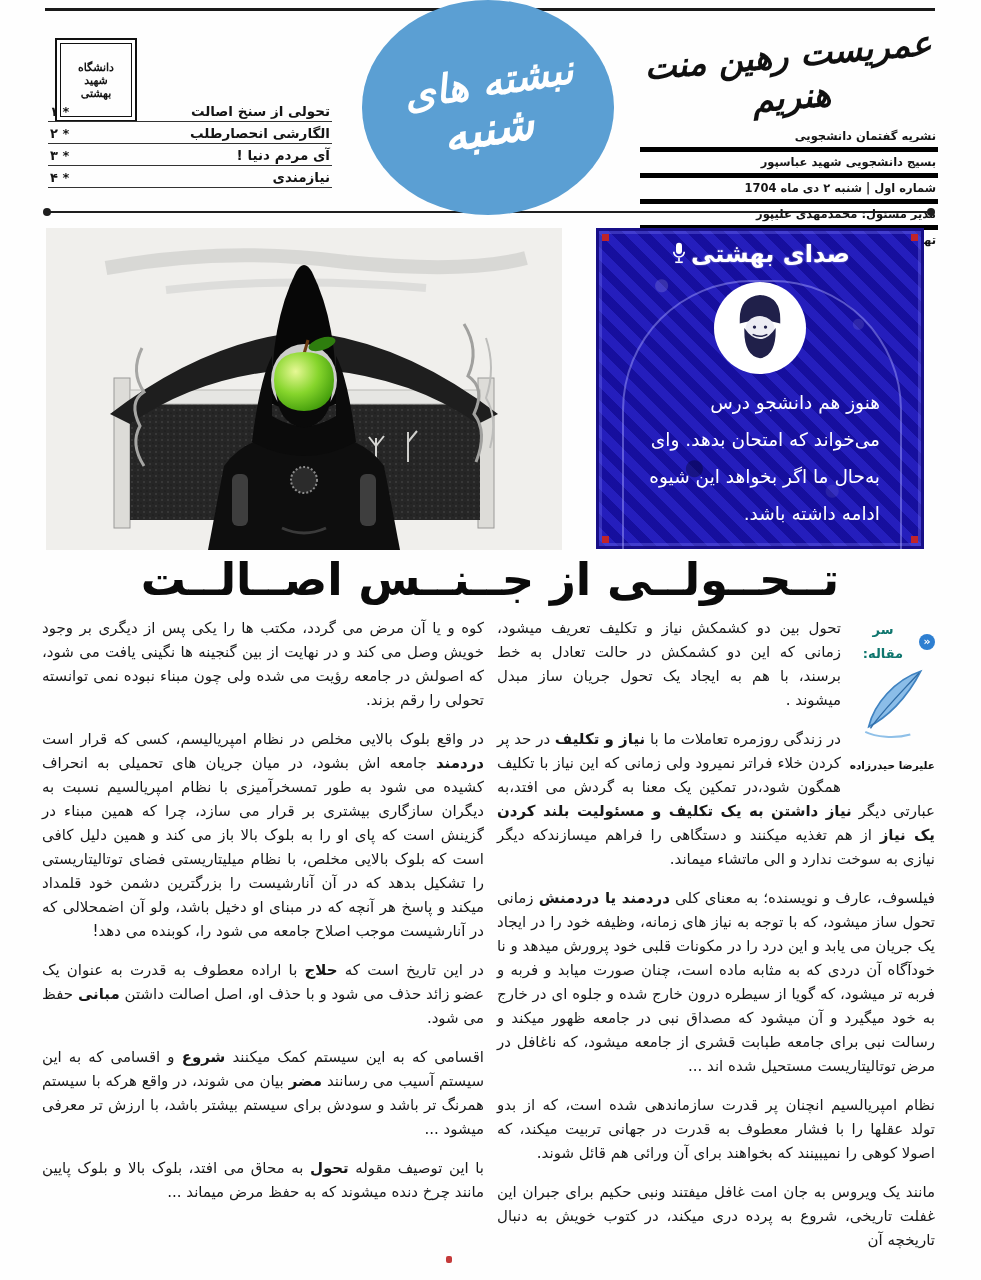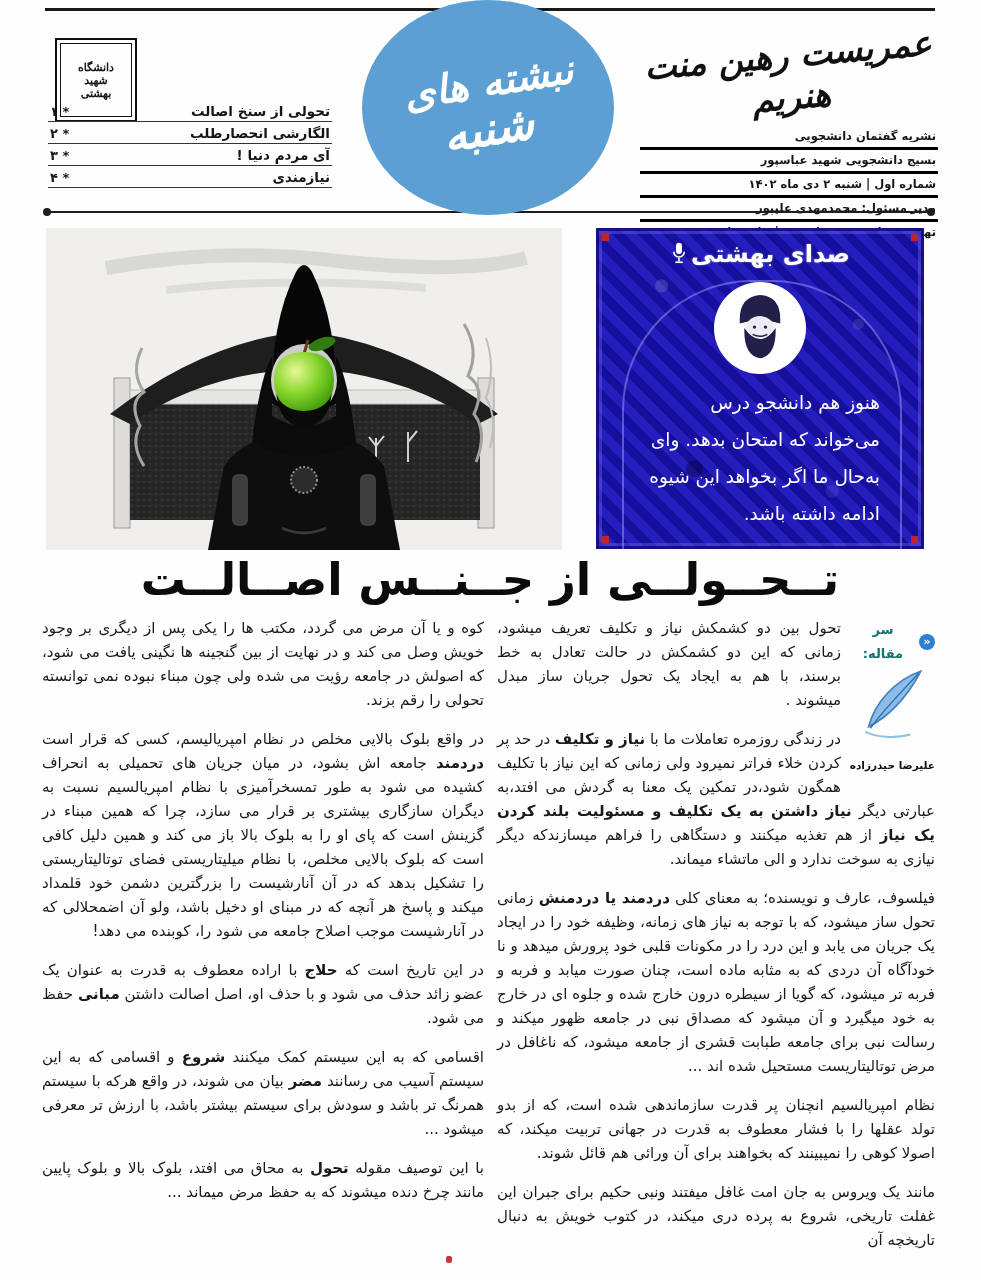--- a/index.html
+++ b/index.html
@@ -5,21 +5,21 @@
   html,body{margin:0;padding:0;background:#ffffff;}
   .page{position:relative;width:981px;height:1280px;background:#fefefe;overflow:hidden;
         font-family:"DejaVu Sans",sans-serif;color:#151515;border-bottom:6px solid #f2f0ee;}
   
   .top-rule{position:absolute;left:45px;top:8px;width:890px;height:3px;background:#1a1a1a;}
   .calligraphy{position:absolute;left:640px;top:34px;width:300px;height:90px;direction:rtl;
       font-family:"DejaVu Serif",serif;font-weight:bold;font-style:italic;font-size:34px;
       transform:rotate(-5deg);line-height:42px;text-align:center;color:#111;}
   .mast-info{position:absolute;left:640px;top:126px;width:298px;direction:rtl;}
   .info-line{font-size:11.5px;font-weight:bold;line-height:16px;padding:2px 2px 3px 2px;
-      border-bottom:3px solid #000000;text-align:right;letter-spacing:.5px;}
+      border-bottom:5px solid #000000;text-align:right;letter-spacing:.5px;}
   .info-line:last-child{border-bottom:none;}
   .logo-circle{position:absolute;left:362px;top:0px;width:252px;height:215px;border-radius:50%;
       display:flex;flex-direction:column;align-items:center;justify-content:center;z-index:3;}
   .logo-line1,.logo-line2{color:#fff;font-weight:bold;transform:rotate(-9deg);line-height:1.05;
       font-family:"DejaVu Serif",serif;font-style:italic;}
   .logo-line1{font-size:40px;}
   .logo-line2{font-size:46px;margin-top:2px;}
   .univ-logo{position:absolute;left:55px;top:38px;width:78px;height:80px;border:2px solid #111;
       box-shadow:inset 0 0 0 3px #fff,inset 0 0 0 4px #111;display:flex;flex-direction:column;
       align-items:center;justify-content:center;text-align:center;
@@ -82,21 +82,21 @@
 
 <div class="page">
 
   <div class="top-rule"></div>
 
   <div class="calligraphy">عمریست رهین منت هنریم</div>
 
   <div class="mast-info">
       <div class="info-line">نشریه گفتمان دانشجویی</div>
       <div class="info-line">بسیج دانشجویی شهید عباسپور</div>
-      <div class="info-line">شماره اول | شنبه ۲ دی ماه ۱۴۰۲</div>
+      <div class="info-line">شماره اول | شنبه ۲ دی ماه 1704</div>
       <div class="info-line">مدیر مسئول: محمدمهدی علیپور</div>
       <div class="info-line">تهیه و تنظیم: سمیه احمدی | نیلوفر امیری</div>
     </div>
 
   <div class="logo-circle" style="background:#5b9fd3;">
     <div class="logo-line1">نبشته های</div>
     <div class="logo-line2">شنبه</div>
   </div>
 
   <div class="univ-logo">

